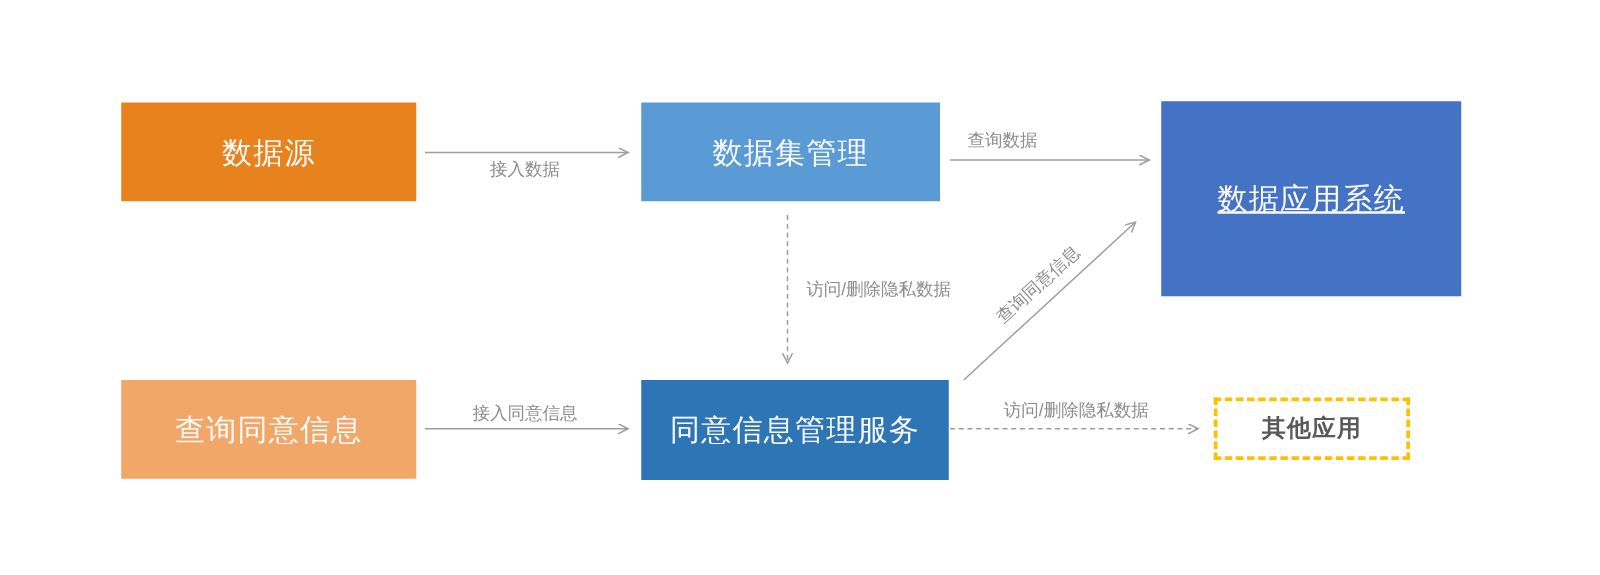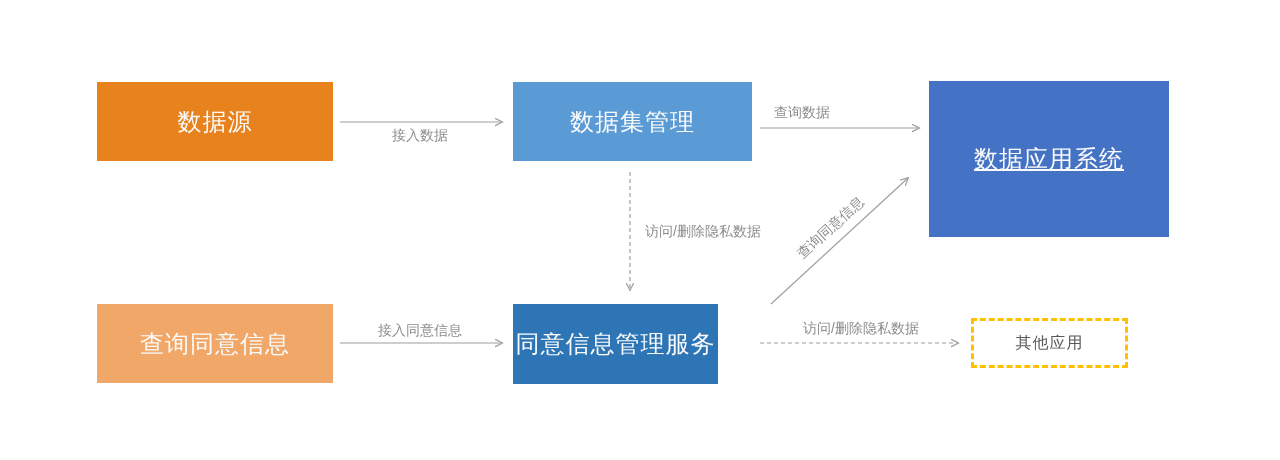--- a/index.html
+++ b/index.html
@@ -15,27 +15,28 @@
     display:flex;align-items:center;justify-content:center;
     color:#FAFAFA;
     font-size:24px;
     letter-spacing:1px;
     box-sizing:border-box;
   }
   .node-data-source      {left:97px; top:82px; width:236px;height:79px;}
   .node-dataset-mgmt     {left:513px;top:82px; width:239px;height:79px;}
   .node-data-app-system  {left:929px;top:81px; width:240px;height:156px;text-decoration:underline;}
   .node-consent-collect  {left:97px; top:304px;width:236px;height:79px;}
-  .node-consent-mgmt     {left:513px;top:304px;width:205px;height:80px;}
+  .node-consent-mgmt     {left:513px;top:304px;width:246px;height:80px;}
   .node-other-apps{
     left:971px;top:318px;width:157px;height:50px;
     background:#ffffff;
     border:3px dashed #FFC000;
-    font-size:16px;
+    font-size:19px;
     letter-spacing:1px;
+    font-weight:bold;
   }
   .edges{position:absolute;left:0;top:0;width:1280px;height:460px;}
   .edge-label{
     position:absolute;
     font-size:14px;
     color:#8C8C8C;
     text-align:center;
     white-space:nowrap;
   }
   .lbl-access-data   {left:350px;top:102px;width:140px;margin-top:25px;}

